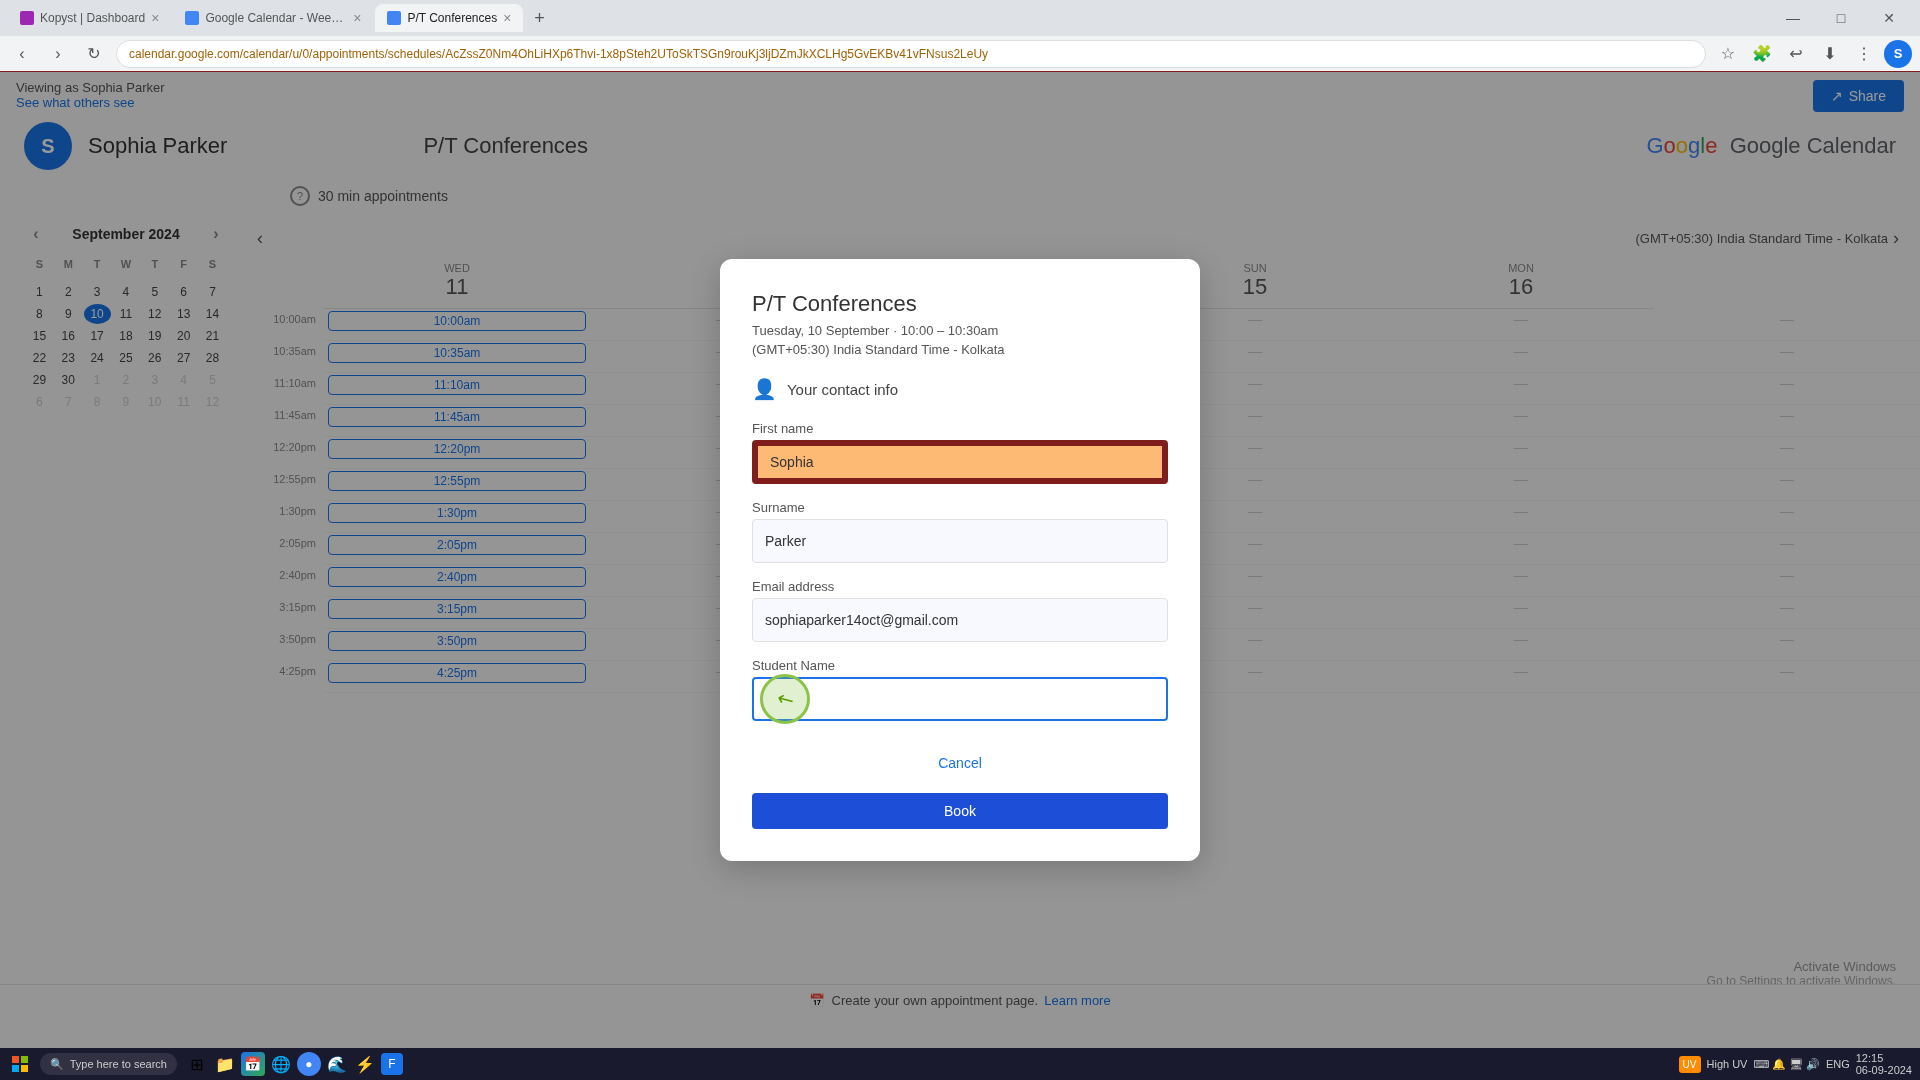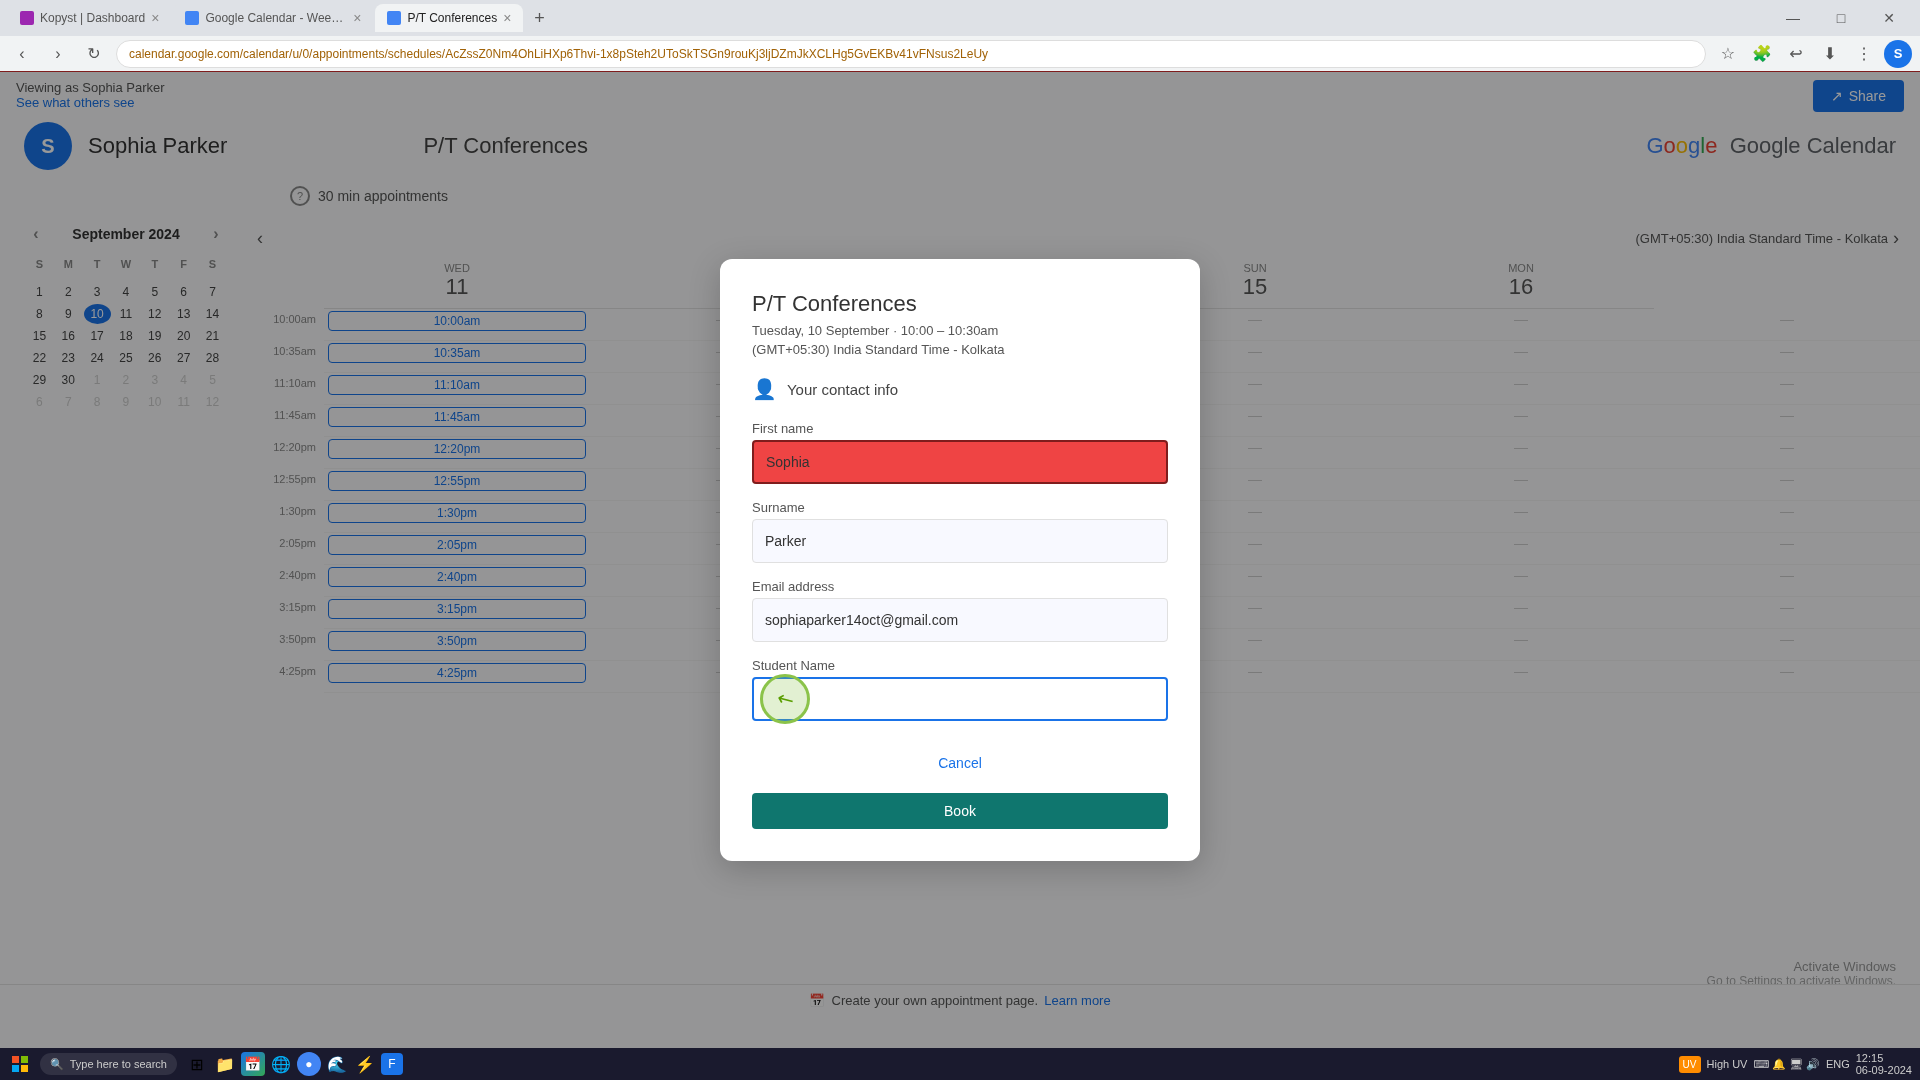--- a/index.html
+++ b/index.html
@@ -451,22 +451,22 @@
       height: 44px;
       border: 1px solid #e0e0e0;
       border-radius: 4px;
       padding: 0 12px;
       font-size: 14px;
       color: #333;
       background: #f8f9ff;
       outline: none;
     }
     .form-input.focused {
-      border: 2px solid #7f1d1d;
-      background: #ef4444;
+      border: 6px solid #7f1d1d;
+      background: #fdba74;
     }
     .form-input.student-field {
       border: 2px solid #1a73e8;
       background: white;
     }
     .modal-actions {
       display: flex;
       justify-content: flex-end;
       gap: 12px;
       margin-top: 24px;
@@ -475,21 +475,21 @@
     .btn-cancel {
       background: none;
       border: none;
       color: #1a73e8;
       font-size: 14px;
       padding: 10px 16px;
       cursor: pointer;
       border-radius: 4px;
     }
     .btn-book {
-      background: #0f766e;
+      background: #1d4ed8;
       color: white;
       border: none;
       border-radius: 4px;
       font-size: 14px;
       padding: 10px 24px;
       cursor: pointer;
     }
     .cursor-circle {
       position: absolute;
       width: 50px;

